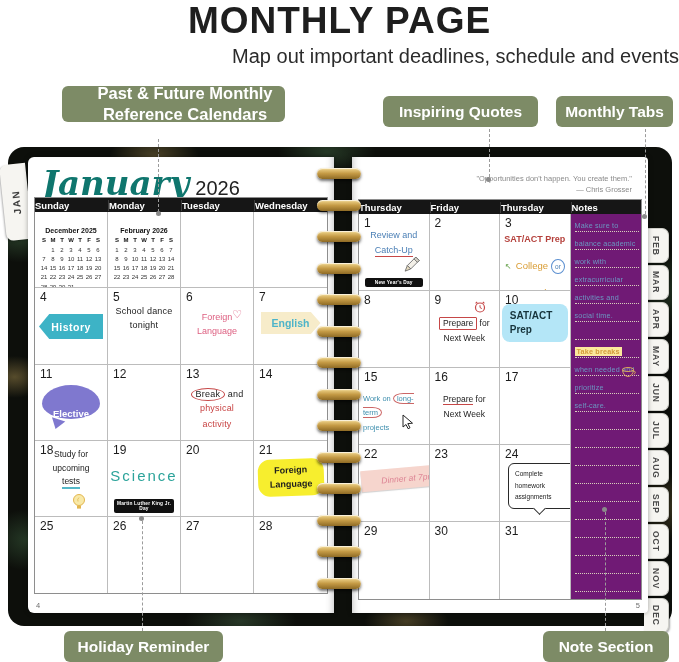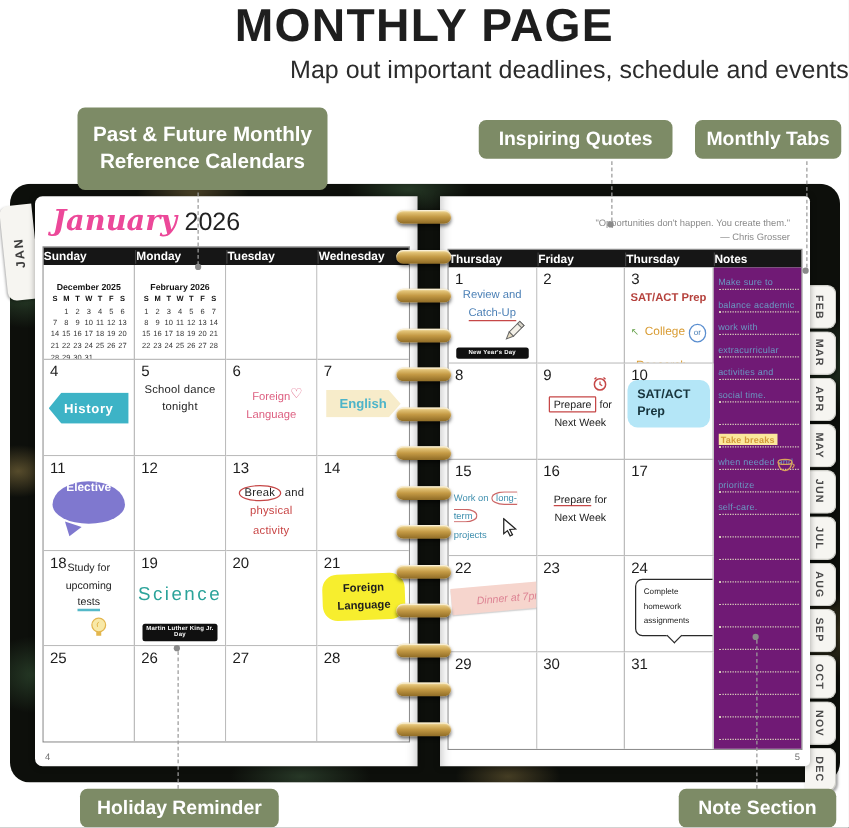--- a/index.html
+++ b/index.html
@@ -5,21 +5,21 @@
   html,body{margin:0;padding:0;background:#fff;}
   #stage{position:relative;width:679px;height:662px;background:#fff;overflow:hidden;
          font-family:"Liberation Sans",sans-serif;}
   
   .main-title{position:absolute;top:0;left:0;right:0;text-align:center;font-size:37px;
               font-weight:800;letter-spacing:1px;color:#1e1e1e;}
   .subtitle{position:absolute;top:45px;left:0;right:0;text-align:right;font-size:20px;color:#2b2b2b;}
   
   .callout{position:absolute;background:#7d8b66;color:#fff;font-weight:bold;border-radius:6px;
            display:flex;align-items:center;justify-content:center;text-align:center;z-index:7;line-height:1.25;}
-  #co-ref{left:62px;top:86px;width:200px;height:66px;font-size:16.5px;}
+  #co-ref{left:62px;top:86px;width:200px;height:36px;font-size:16.5px;padding-left:23px;}
   #co-quotes{left:383px;top:96px;width:155px;height:31px;font-size:15.5px;}
   #co-tabs{left:556px;top:96px;width:117px;height:31px;font-size:15.5px;}
   #co-holiday{left:64px;top:631px;width:159px;height:31px;font-size:15.5px;}
   #co-notes{left:543px;top:631px;width:126px;height:31px;font-size:15.5px;}
   
   .conn{position:absolute;width:0;border-left:1.5px dashed #9b9b9b;z-index:6;}
   #c1{left:158px;top:139px;height:73px;} #c2{left:489px;top:129px;height:48px;}
   #c3{left:645px;top:129px;height:85px;} #c4{left:142px;top:521px;height:110px;}
   #c5{left:605px;top:512px;height:119px;}
   .dot{position:absolute;width:5px;height:5px;border-radius:50%;background:#8a8a8a;z-index:6;}
@@ -54,21 +54,21 @@
   #left-page{left:28px;width:306px;border-radius:6px 0 0 6px;
        box-shadow:0 0 5px rgba(0,0,0,.35), inset -7px 0 9px -7px rgba(0,0,0,.3);}
   #right-page{left:352px;width:296px;border-radius:0 4px 4px 0;
        box-shadow:0 0 5px rgba(0,0,0,.35), inset 7px 0 9px -7px rgba(0,0,0,.3);}
   .coil{position:absolute;left:317px;width:44px;height:11px;border-radius:6px;z-index:4;
        background:linear-gradient(180deg,#f2d88f 0%,#c49a45 50%,#8f6b25 100%);
        box-shadow:0 2px 3px rgba(0,0,0,.55), inset 0 1px 1px rgba(255,255,255,.75);}
   
   #month-title{position:absolute;left:14px;top:6px;}
   #month-title .script{font-family:"DejaVu Serif",serif;font-style:italic;font-weight:bold;
-       font-size:23px;color:#ec4899;}
+       font-size:34px;color:#0f766e;}
   #month-title .year{font-size:20px;color:#222;margin-left:6px;}
   
   .cal-table{position:absolute;border:1px solid #8e8e8e;background:#fff;}
   #ltable{left:6px;top:40px;width:292px;} #rtable{left:6px;top:42px;width:282px;}
   .hrow{display:grid;grid-template-columns:repeat(4,1fr);background:#161616;height:14px;align-items:center;}
   .hd{color:#fff;font-size:9.5px;font-weight:bold;text-align:left;}
   .hd + .hd{border-left:1px solid #3f3f3f;}
   .dgrid{display:grid;grid-template-columns:repeat(4,1fr);}
   #lgrid{grid-template-rows:76px 77px 76px 76px 76px;}
   #rgrid{grid-template-rows:77px 77px 77px 77px 77px;}
@@ -89,21 +89,21 @@
   .banner-left{margin:26px auto 0;width:64px;height:25px;background:#3db3c6;color:#fff;font-weight:bold;
       font-size:10.5px;display:flex;align-items:center;justify-content:center;letter-spacing:.5px;
       clip-path:polygon(0 50%,16% 0,100% 0,100% 100%,16% 100%);}
   .banner-right{margin:24px auto 0;width:60px;height:22px;background:#f7ecca;color:#4db4c9;font-weight:bold;
       font-size:10.5px;display:flex;align-items:center;justify-content:center;
       clip-path:polygon(0 0,84% 0,100% 50%,84% 100%,0 100%);}
   .hand{margin-top:16px;text-align:center;font-size:9px;color:#222;line-height:1.6;letter-spacing:.2px;}
   .pink-text{margin-top:22px;text-align:center;color:#dd5f80;font-size:9px;line-height:1.6;}
   .heart{position:absolute;top:20px;right:11px;color:#dd5f80;font-size:11px;}
   .bubble{margin:20px auto 0;width:58px;height:34px;background:#7f78cf;border-radius:50%/55% 55% 45% 45%;
-      color:#fff;font-weight:bold;font-size:9.5px;display:flex;align-items:flex-start;justify-content:center;position:relative;}
+      color:#fff;font-weight:bold;font-size:9.5px;display:flex;align-items:flex-end;justify-content:center;position:relative;}
   .bubble-tail{position:absolute;left:14px;top:54px;width:0;height:0;border:7px solid transparent;
       border-top:10px solid #7f78cf;transform:rotate(18deg);}
   .circle-red{border:1.2px solid #c64747;border-radius:50%;padding:0 4px 1px;}
   .red-lines{color:#c84444;text-align:center;font-size:9px;line-height:1.7;}
   .hand18{margin-top:7px;text-align:center;font-size:8.5px;color:#222;line-height:1.6;}
   .teal-under{border-bottom:2px double #54b8c8;padding-bottom:1px;}
   .science{margin-top:26px;text-align:center;color:#2ba39a;font-size:15px;letter-spacing:2px;}
   .holiday-badge{position:absolute;bottom:3px;left:6px;right:6px;background:#101010;color:#fff;
       font-size:4.8px;font-weight:bold;text-align:center;border-radius:2px;padding:2px 0;letter-spacing:.2px;}
   .yellow-pill{margin:18px auto 0;width:62px;background:#f7ee2e;border-radius:12px;padding:4px 2px;

